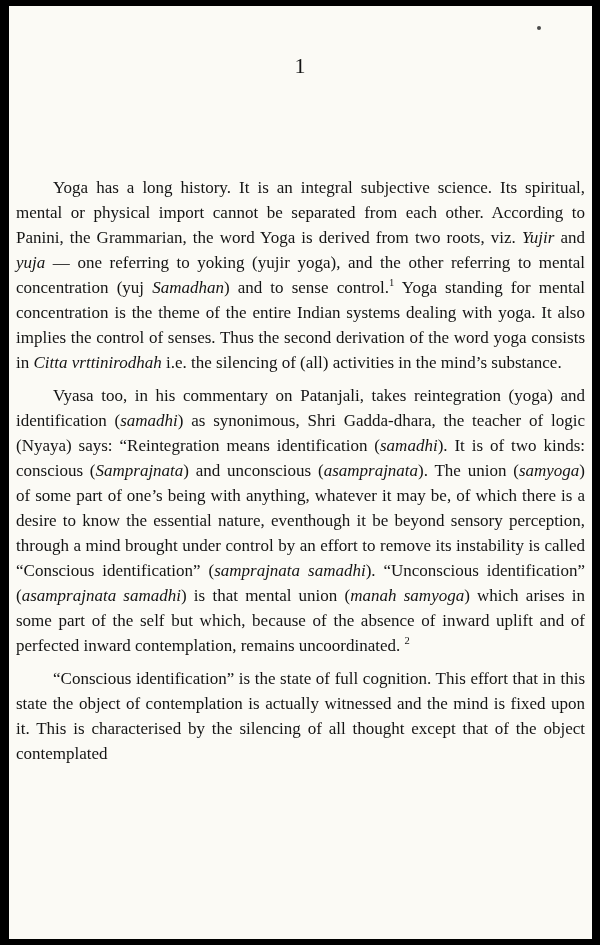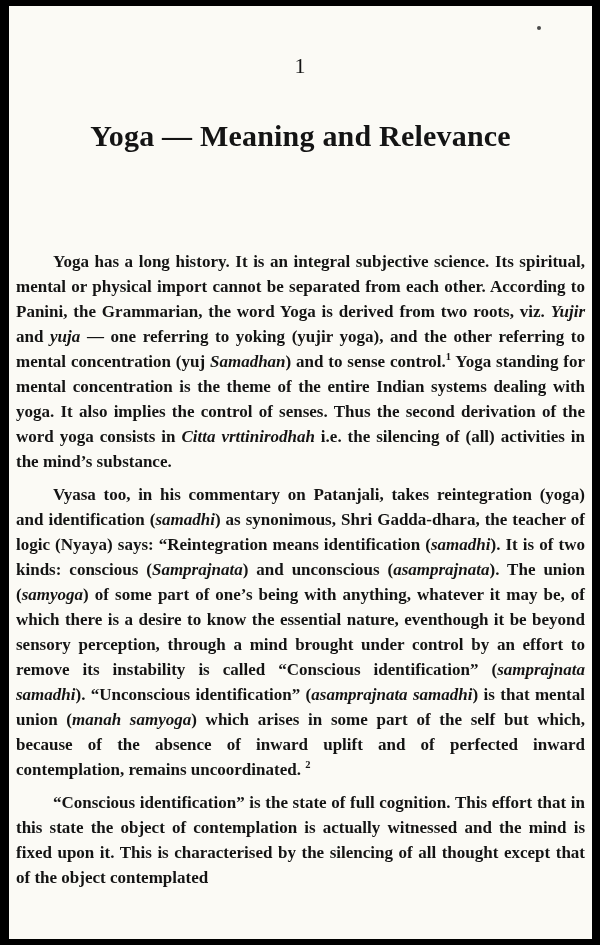--- a/index.html
+++ b/index.html
@@ -37,21 +37,20 @@
     font-size: 30px;
     font-weight: bold;
     letter-spacing: 0.2px;
   }
   .body-text {
     margin-top: 96px;
     padding: 0 7px 0 7px;
     font-size: 17px;
     line-height: 25px;
     text-align: justify;
-    font-weight: bold;
   }
   .body-text p {
     margin: 0 0 8px 0;
     text-indent: 37px;
   }
   .body-text em {
     font-style: italic;
   }
   .body-text sup {
     font-size: 0.62em;
@@ -68,20 +67,19 @@
     top: 20px;
   }
 </style>
 </head>
 <body>
 
 <div class="frame">
   <div class="page">
     <div class="scan-speck"></div>
     <div class="chapter-number">1</div>
-    <div class="chapter-title">Yoga — Meaning and Relevance</div>
     <div class="body-text">
       <p><span>Yoga has a long history. It is an integral subjective science. Its spiritual, mental or physical import cannot be separated from each other. According to Panini, the Grammarian, the word Yoga is derived from two roots, viz. </span><em>Yujir</em><span> and </span><em>yuja</em><span> — one referring to yoking (yujir yoga), and the other referring to mental concentration (yuj </span><em>Samadhan</em><span>) and to sense control.</span><sup>1</sup><span> Yoga standing for mental concentration is the theme of the entire Indian systems dealing with yoga. It also implies the control of senses. Thus the second derivation of the word yoga consists in </span><em>Citta vrttinirodhah</em><span> i.e. the silencing of (all) activities in the mind’s substance.</span></p>
       <p><span>Vyasa too, in his commentary on Patanjali, takes reintegration (yoga) and identification (</span><em>samadhi</em><span>) as synonimous, Shri Gadda-dhara, the teacher of logic (Nyaya) says: “Reintegration means identification (</span><em>samadhi</em><span>). It is of two kinds: conscious (</span><em>Samprajnata</em><span>) and unconscious (</span><em>asamprajnata</em><span>). The union (</span><em>samyoga</em><span>) of some part of one’s being with anything, whatever it may be, of which there is a desire to know the essential nature, eventhough it be beyond sensory perception, through a mind brought under control by an effort to remove its instability is called “Conscious identification” (</span><em>samprajnata samadhi</em><span>). “Unconscious identification” (</span><em>asamprajnata samadhi</em><span>) is that mental union (</span><em>manah samyoga</em><span>) which arises in some part of the self but which, because of the absence of inward uplift and of perfected inward contemplation, remains uncoordinated. </span><sup>2</sup></p>
       <p><span>“Conscious identification” is the state of full cognition. This effort that in this state the object of contemplation is actually witnessed and the mind is fixed upon it. This is characterised by the silencing of all thought except that of the object contemplated</span></p>
     </div>
   </div>
 </div>
 
 </body></html>

